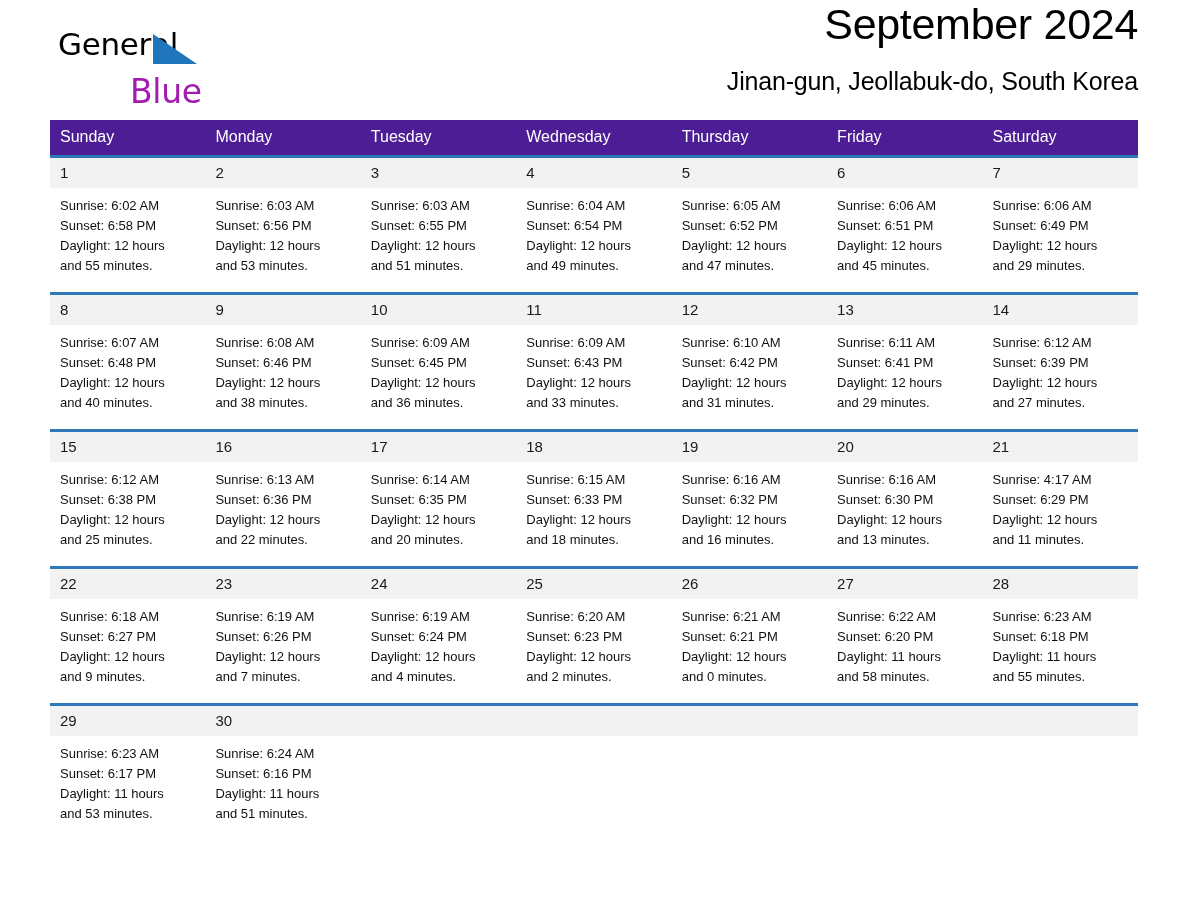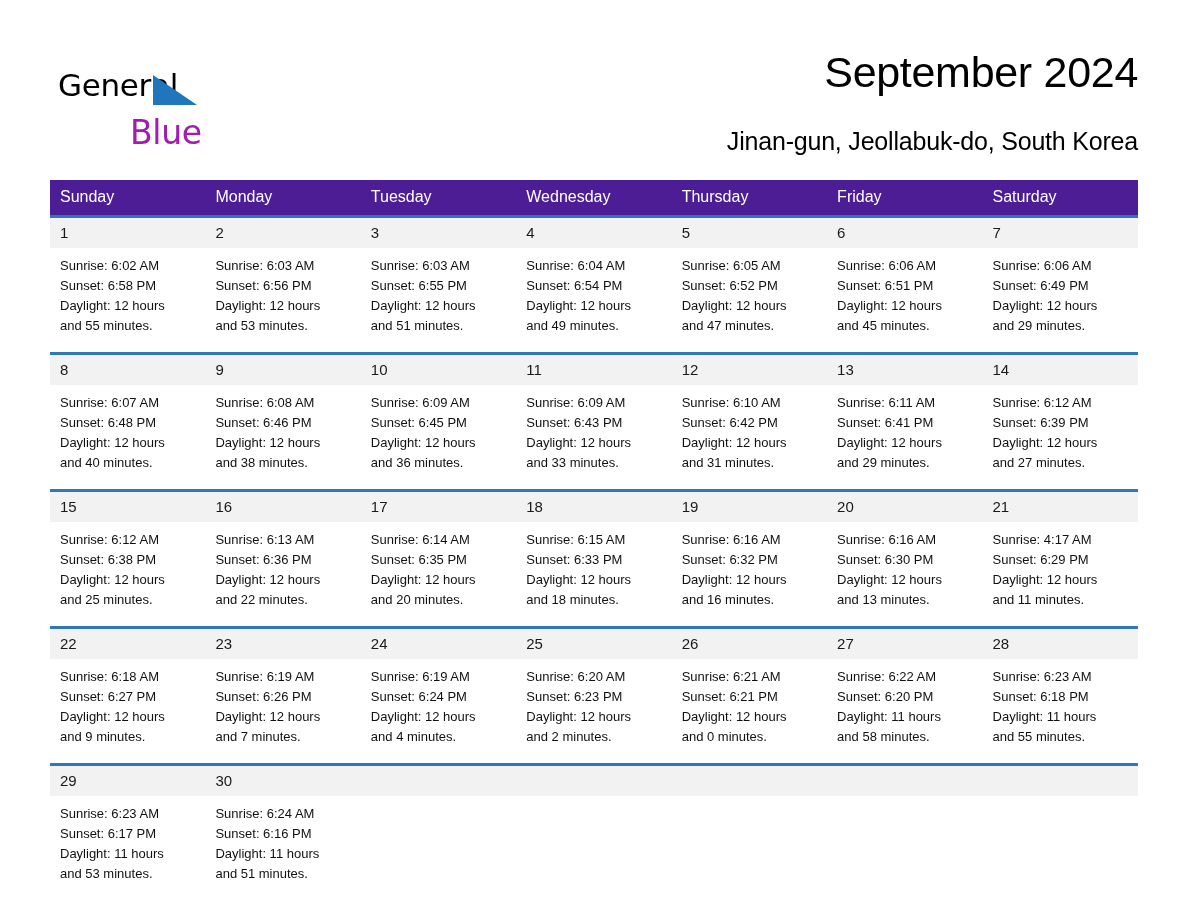--- a/index.html
+++ b/index.html
@@ -19,22 +19,21 @@
     width: 1188px;
     height: 918px;
     box-sizing: border-box;
     padding: 0 50px;
   }
 
   
   .top-bar {
     display: flex;
     justify-content: space-between;
-    align-items: center;
-    padding-top: 48px;
+    align-items: flex-end;
   }
   .logo {
     position: relative;
     width: 200px;
     height: 70px;
     user-select: none;
   }
   .logo-general {
     position: absolute;
     left: 8px;
@@ -72,21 +71,21 @@
     font-size: 43px;
     font-weight: 400;
     color: #000000;
     line-height: 1.05;
     letter-spacing: -0.3px;
   }
   .location-title {
     font-size: 25px;
     font-weight: 400;
     color: #000000;
-    margin-top: 32px;
+    margin-top: 20px;
     letter-spacing: -0.2px;
   }
 
   
   .calendar {
     margin-top: 24px;
     width: 1088px;
     border-collapse: collapse;
     table-layout: fixed;
   }

